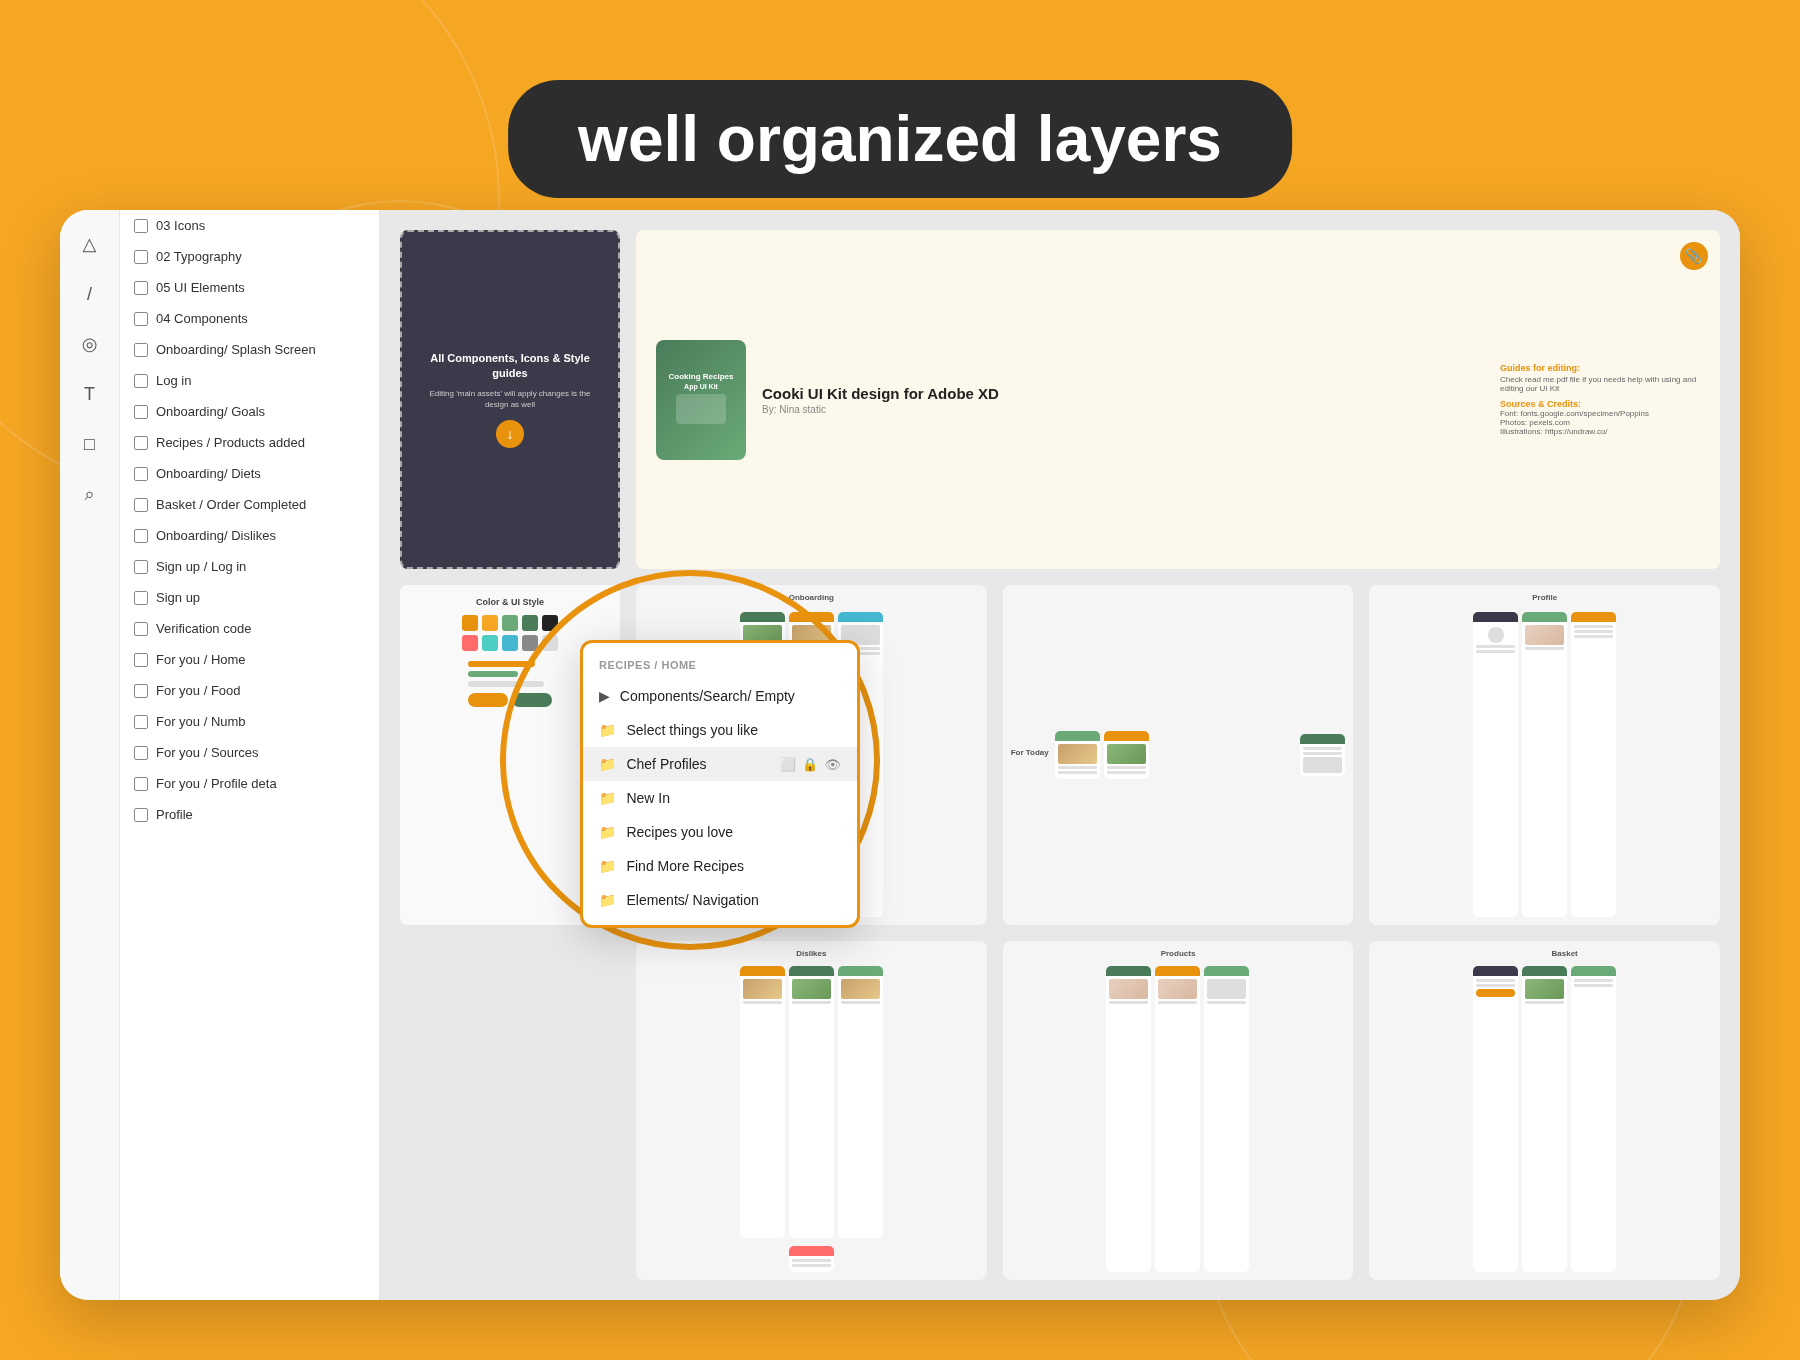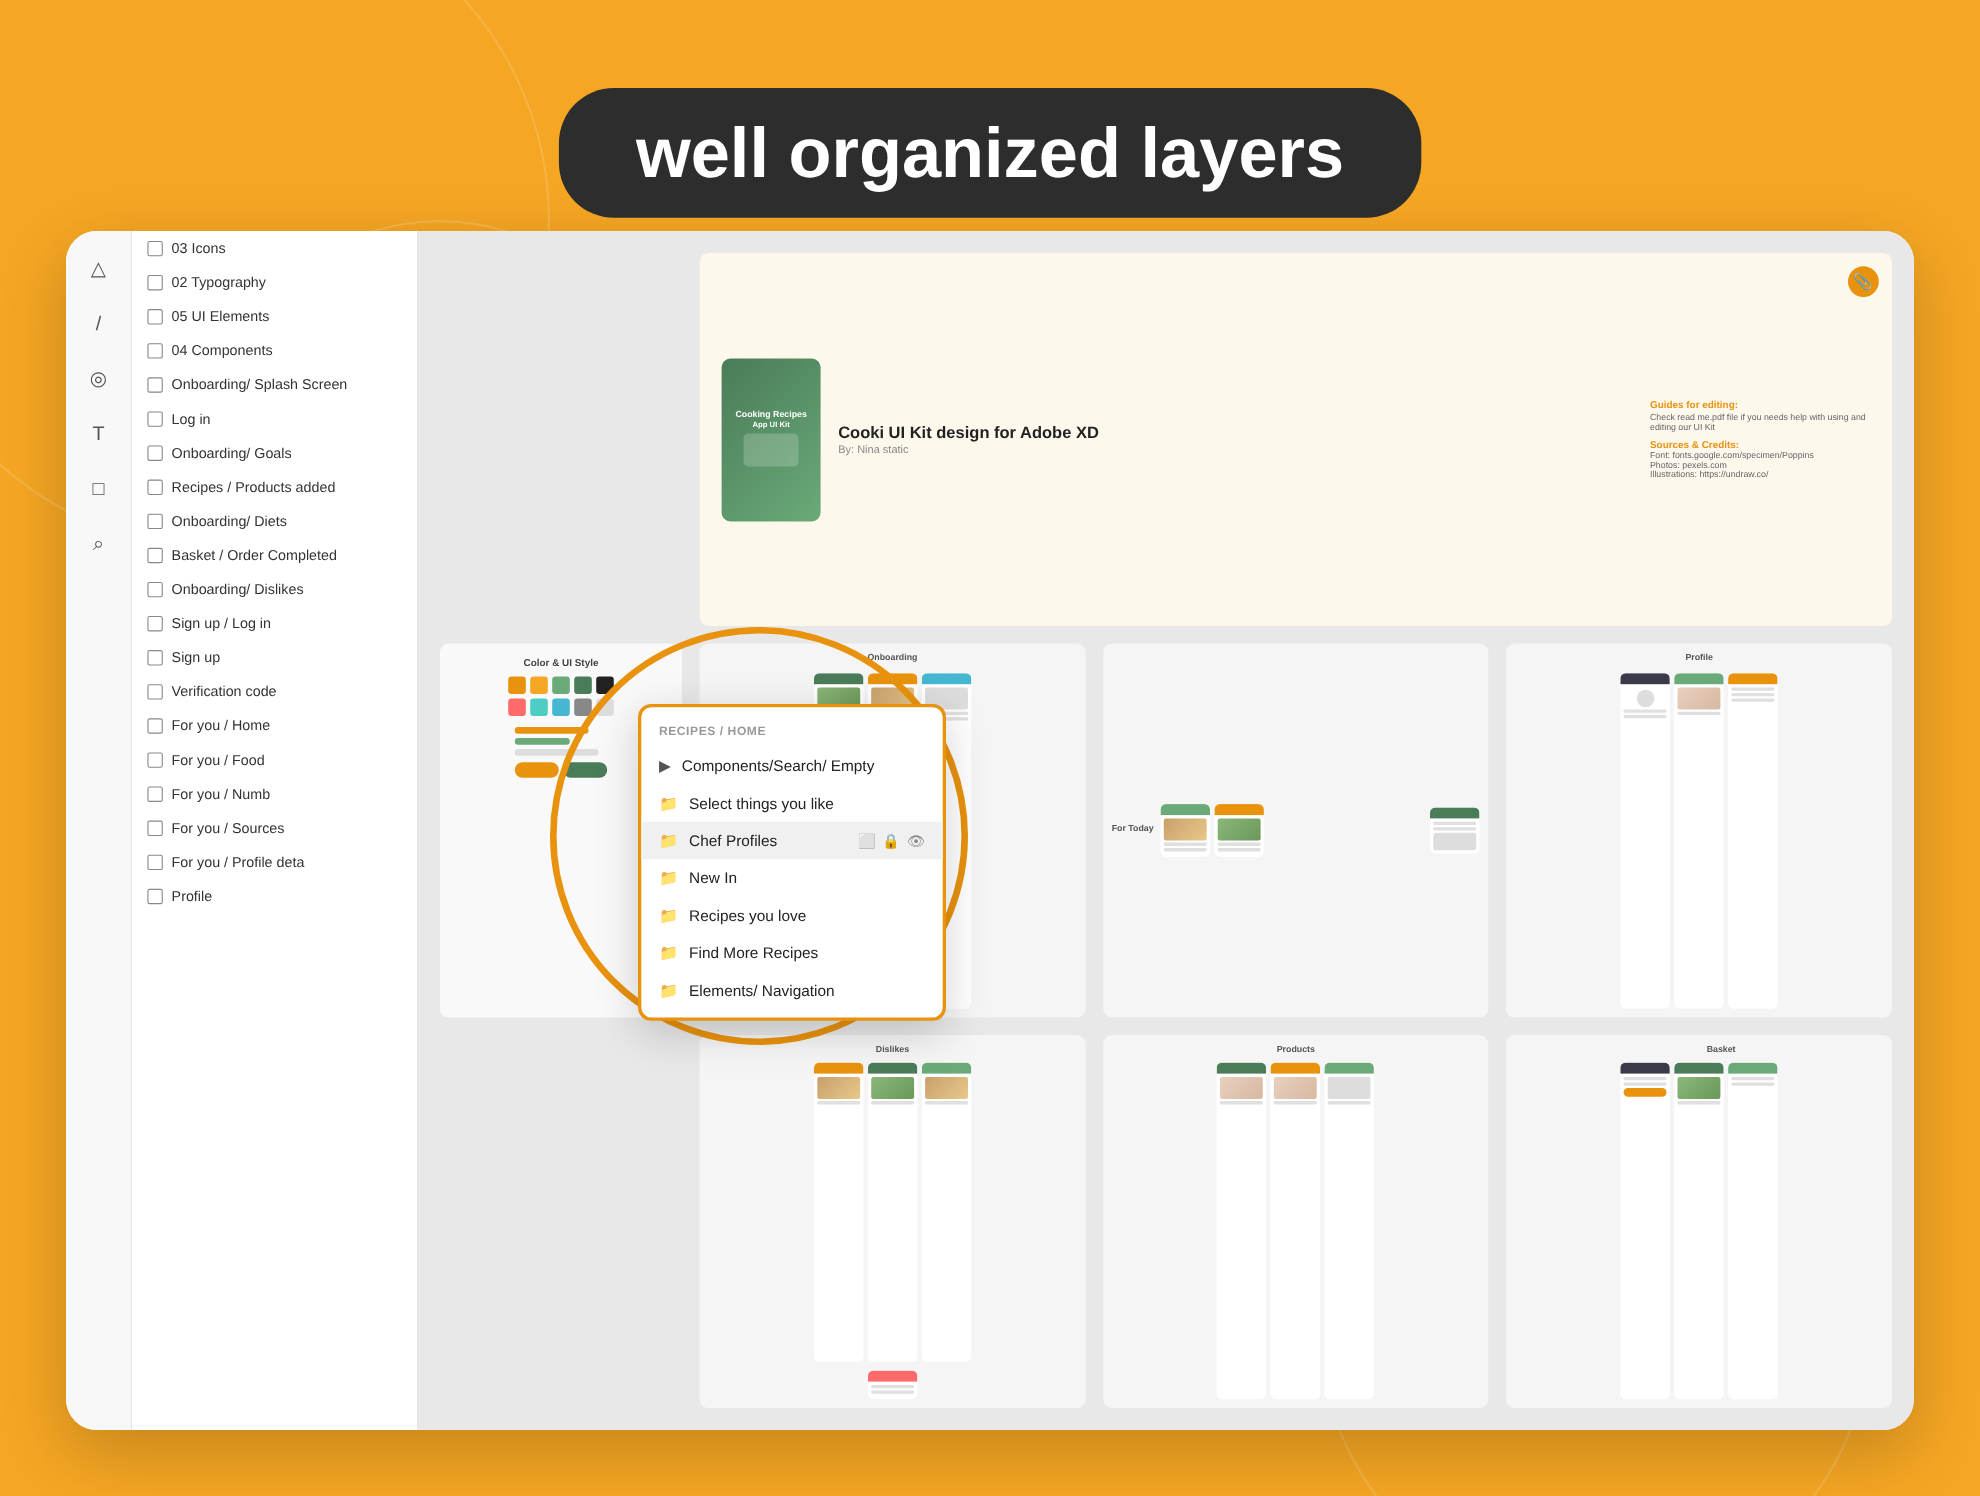--- a/index.html
+++ b/index.html
@@ -214,21 +214,21 @@
       grid-column: 2;
       grid-row: 1;
       background: #fdf8ec;
       display: flex;
       align-items: center;
       padding: 20px;
       gap: 16px;
     }
     .kit-phone-thumb {
       width: 90px;
-      height: 148px;
+      height: 120px;
       background: linear-gradient(135deg, #4a7c59, #6aaa78);
       border-radius: 8px;
       flex-shrink: 0;
       display: flex;
       align-items: center;
       justify-content: center;
       color: #fff;
       font-size: 9px;
       font-weight: 600;
       text-align: center;
@@ -421,20 +421,25 @@
         <span>Find More Recipes</span>
       </div>
       <div class="folder-popup-item">
         <span class="fp-folder-icon">📁</span>
         <span>Elements/ Navigation</span>
       </div>
     </div>
 
     <div class="canvas-grid">
 
+      <div class="preview-card card-intro">
+        <div style="font-size:11px;font-weight:700;color:#fff;text-align:center;line-height:1.4;">All Components, Icons &amp; Style guides</div>
+        <div style="font-size:8px;color:#ccc;margin-top:6px;text-align:center;line-height:1.4;">Editing 'main assets' will apply changes is the design as well</div>
+        <div class="card-intro-icon">↓</div>
+      </div>
 
       <div class="preview-card card-kit-info" style="grid-column:2/5;grid-row:1;position:relative;">
         <div class="kit-phone-thumb">
           <div>
             <div style="font-size:8px;font-weight:700;">Cooking Recipes</div>
             <div style="font-size:7px;margin-top:2px;">App UI Kit</div>
             <div style="width:50px;height:30px;background:rgba(255,255,255,0.2);border-radius:4px;margin:4px auto;"></div>
           </div>
         </div>
         <div>

